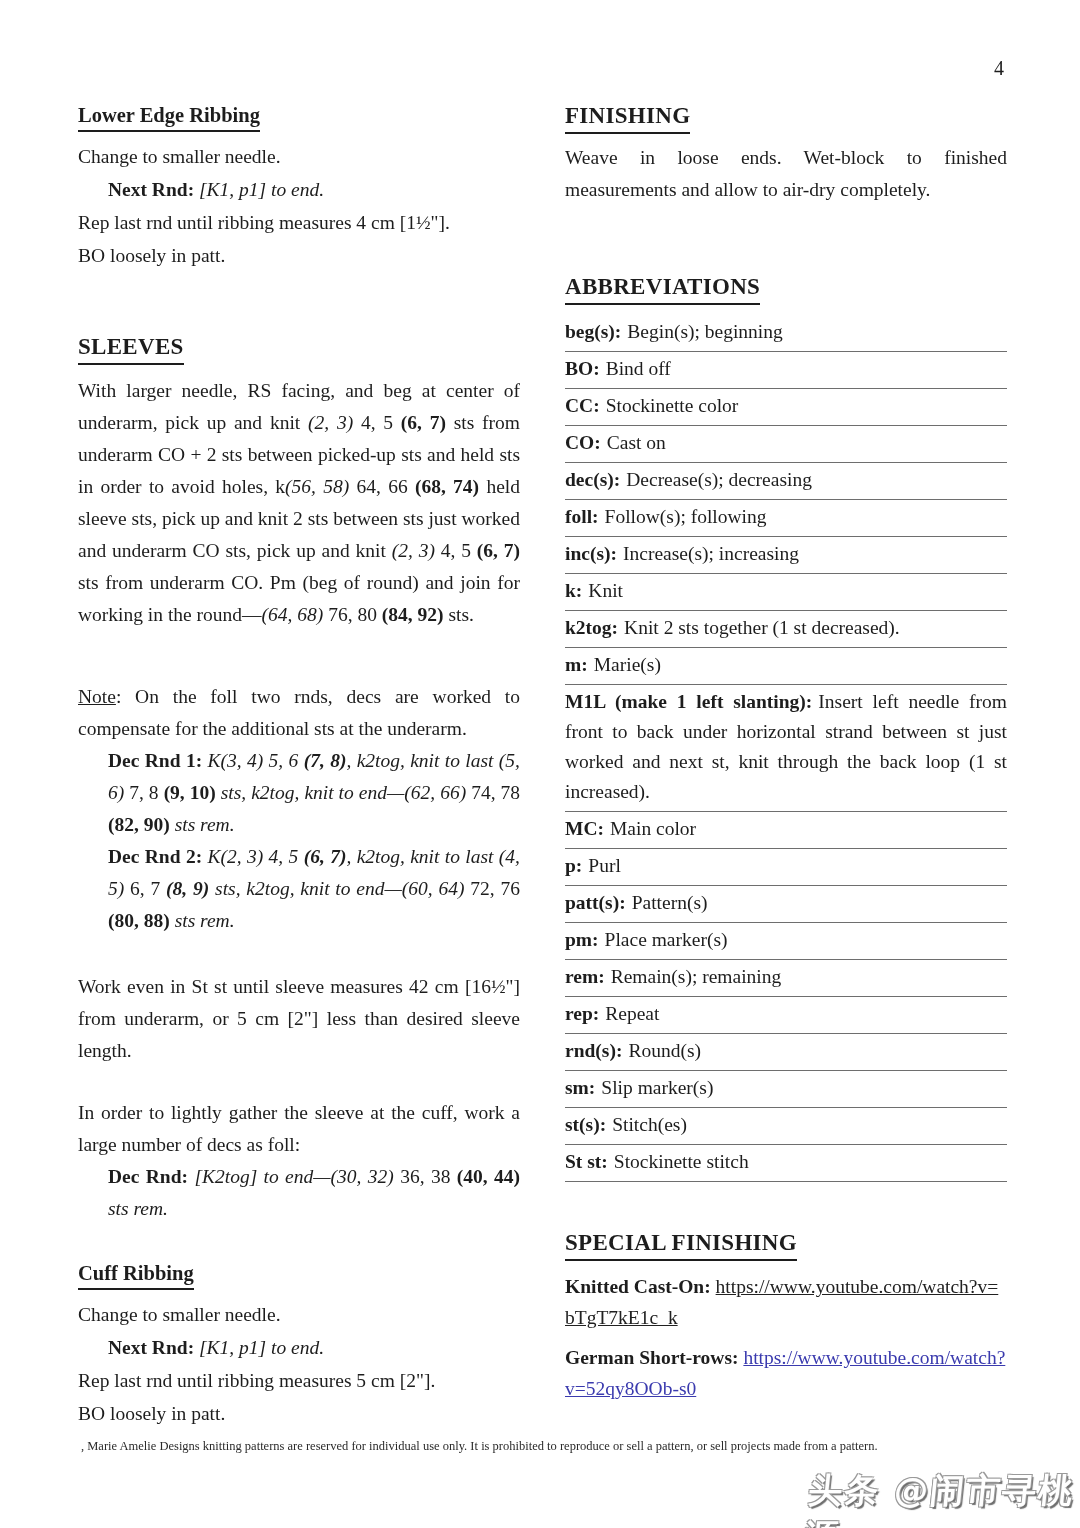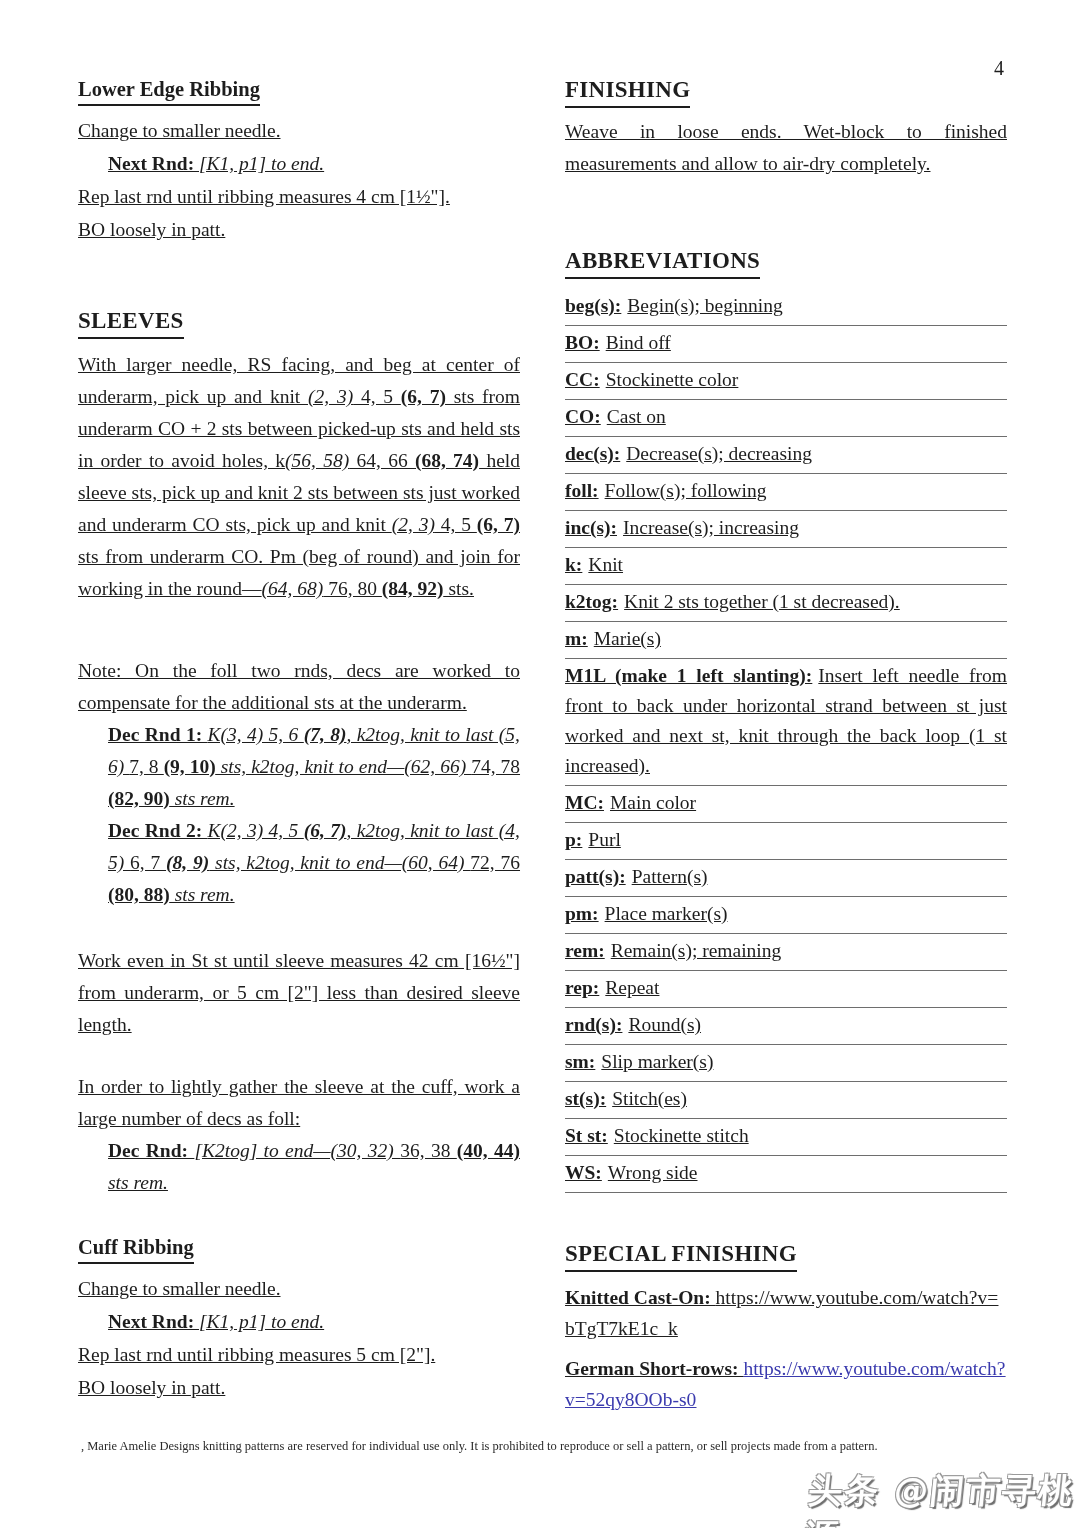--- a/index.html
+++ b/index.html
@@ -8,21 +8,21 @@
     width:1080px;height:1528px;
     background:#ffffff;
     font-family:"Liberation Serif", serif;
     color:#1d1d1d;
     overflow:hidden;
   }
   .page-number{
     position:absolute;top:56px;right:76px;
     font-size:20px;line-height:24px;
   }
-  .col{position:absolute;top:75px;width:442px;font-size:19.5px;line-height:32px;text-decoration:underline;}
+  .col{position:absolute;top:101px;width:442px;font-size:19.5px;line-height:32px;}
   .col.left{left:78px;}
   .col.right{left:565px;}
 
   h2,h3{margin:0;padding:0;font-weight:700;}
   .h2{font-size:23px;line-height:30px;letter-spacing:.3px;}
   .h3{font-size:20.5px;line-height:28px;}
   .rule-under{border-bottom:2.5px solid #1d1d1d;display:inline-block;padding-bottom:1px;}
 
   p{margin:0;}
   .line{line-height:33px;}
@@ -151,21 +151,20 @@
 
         <div class="abbr-row"><span class="abbr-term">rnd(s):</span><span class="abbr-def">Round(s)</span></div>
 
 
         <div class="abbr-row"><span class="abbr-term">sm:</span><span class="abbr-def">Slip marker(s)</span></div>
 
         <div class="abbr-row"><span class="abbr-term">st(s):</span><span class="abbr-def">Stitch(es)</span></div>
 
         <div class="abbr-row"><span class="abbr-term">St st:</span><span class="abbr-def">Stockinette stitch</span></div>
 
-        <div class="abbr-row"><span class="abbr-term">WS:</span><span class="abbr-def">Wrong side</span></div>
       </div>
 
     <h2 class="h2 mt-spec"><span class="rule-under">SPECIAL FINISHING</span></h2>
     <p class="spec-row"><span class="seg-b">Knitted Cast-On: </span><span class="seg-lk">https://www.youtube.com/watch?v=bTgT7kE1c_k</span></p>
     <p class="spec-row"><span class="seg-b">German Short-rows: </span><span class="seg-lb">https://www.youtube.com/watch?v=52qy8OOb-s0</span></p>
   </div>
 
   <div class="footer">, Marie Amelie Designs knitting patterns are reserved for individual use only. It is prohibited to reproduce or sell a pattern, or sell projects made from a pattern.</div>
   <div class="watermark">头条 @闹市寻桃源</div>
 

